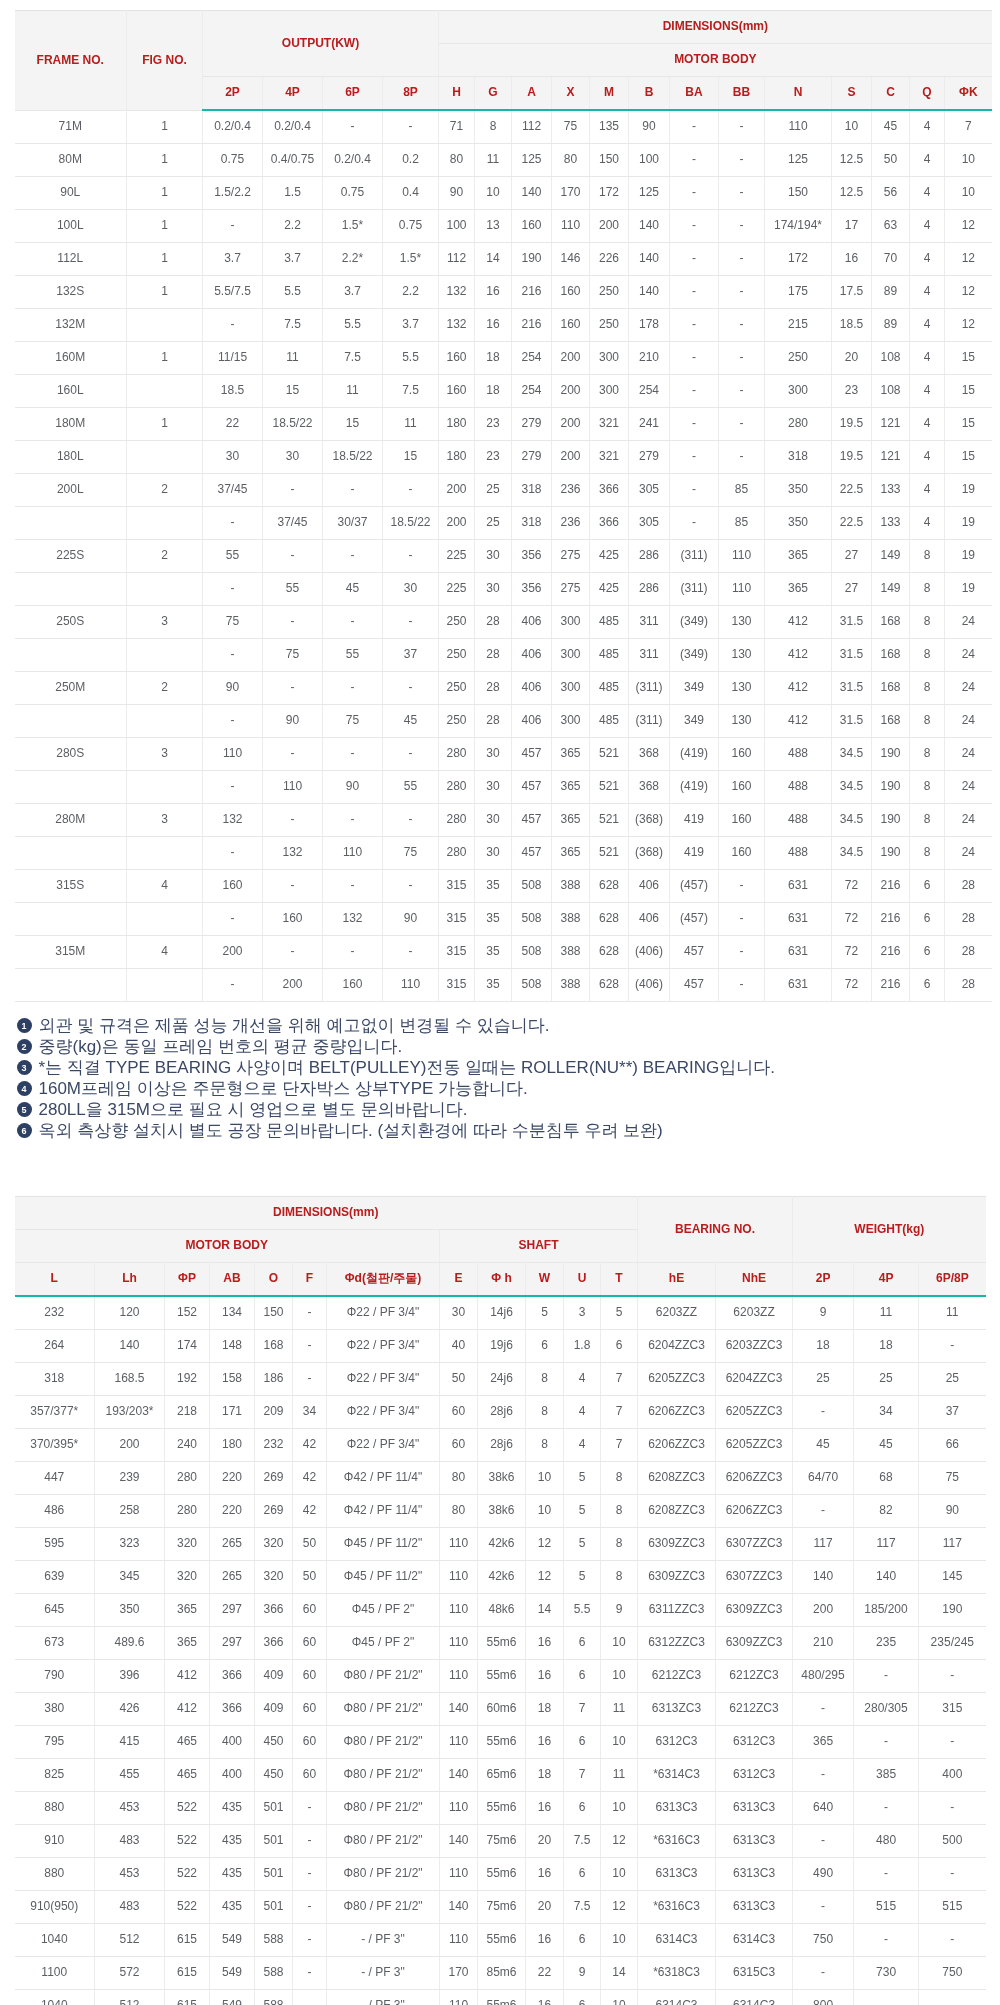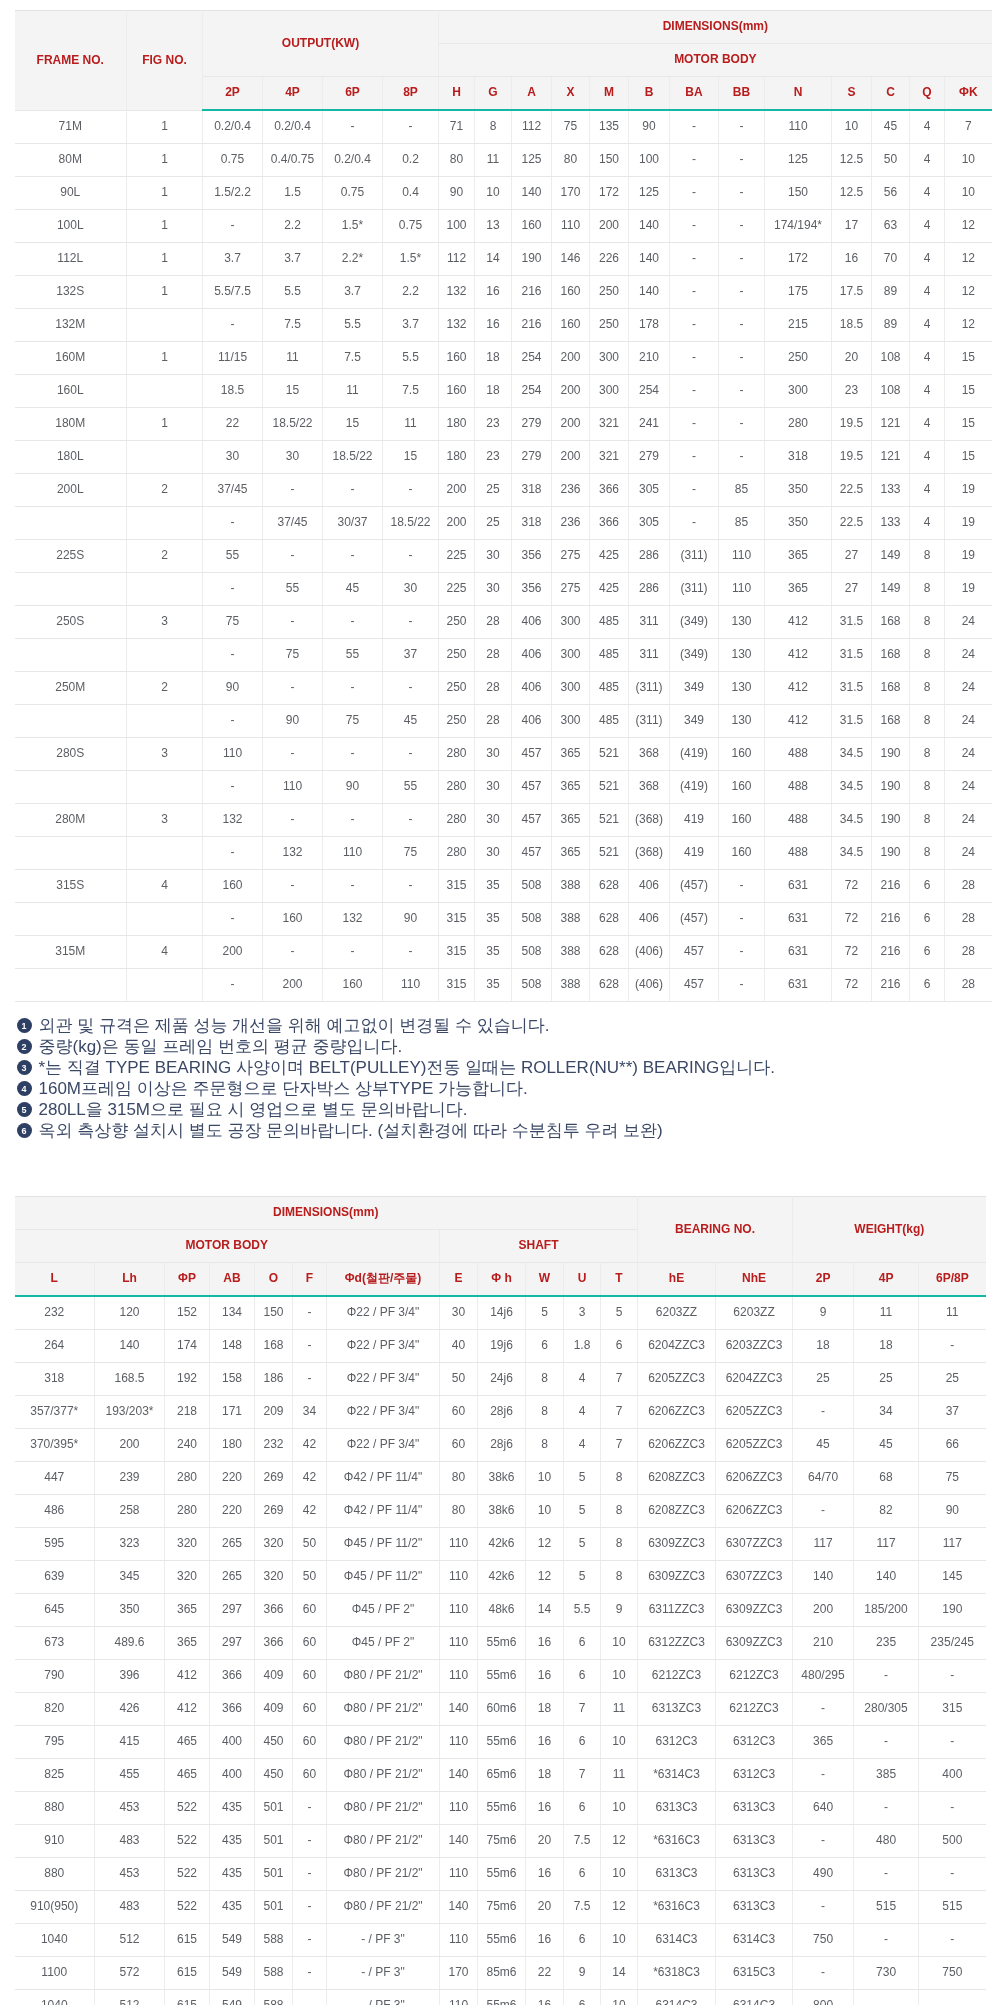--- a/index.html
+++ b/index.html
@@ -959,21 +959,21 @@
           <td>16</td>
           <td>6</td>
           <td>10</td>
           <td>6212ZC3</td>
           <td>6212ZC3</td>
           <td>480/295</td>
           <td>-</td>
           <td>-</td>
         </tr>
         <tr>
-          <td>820</td>
+          <td>380</td>
           <td>426</td>
           <td>412</td>
           <td>366</td>
           <td>409</td>
           <td>60</td>
           <td>Φ80 / PF 21/2"</td>
           <td>140</td>
           <td>60m6</td>
           <td>18</td>
           <td>7</td>

